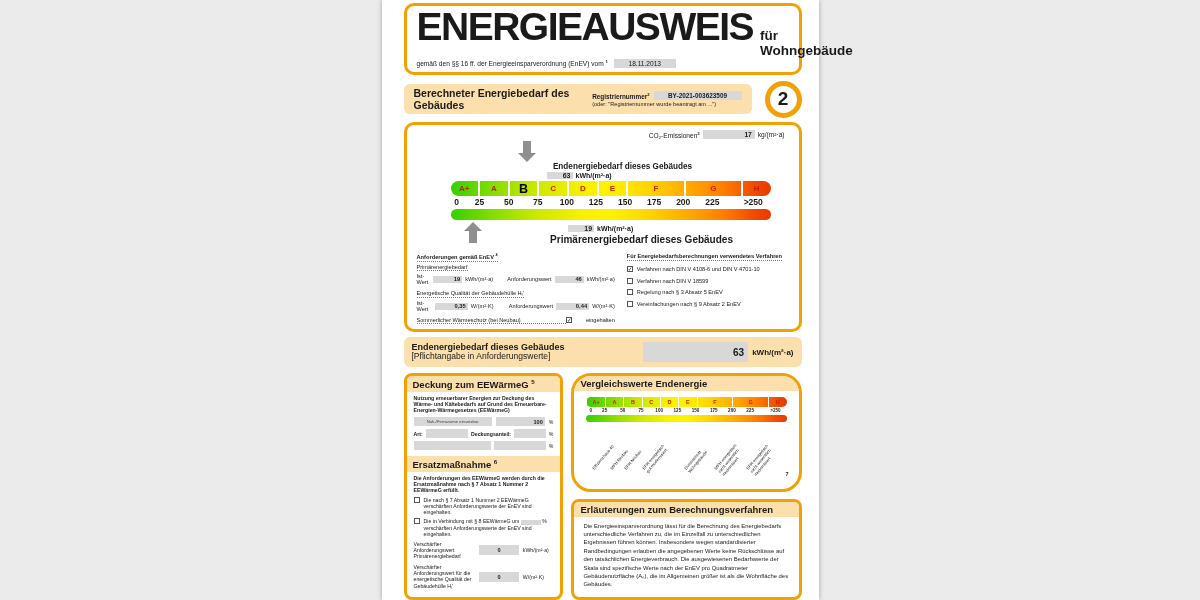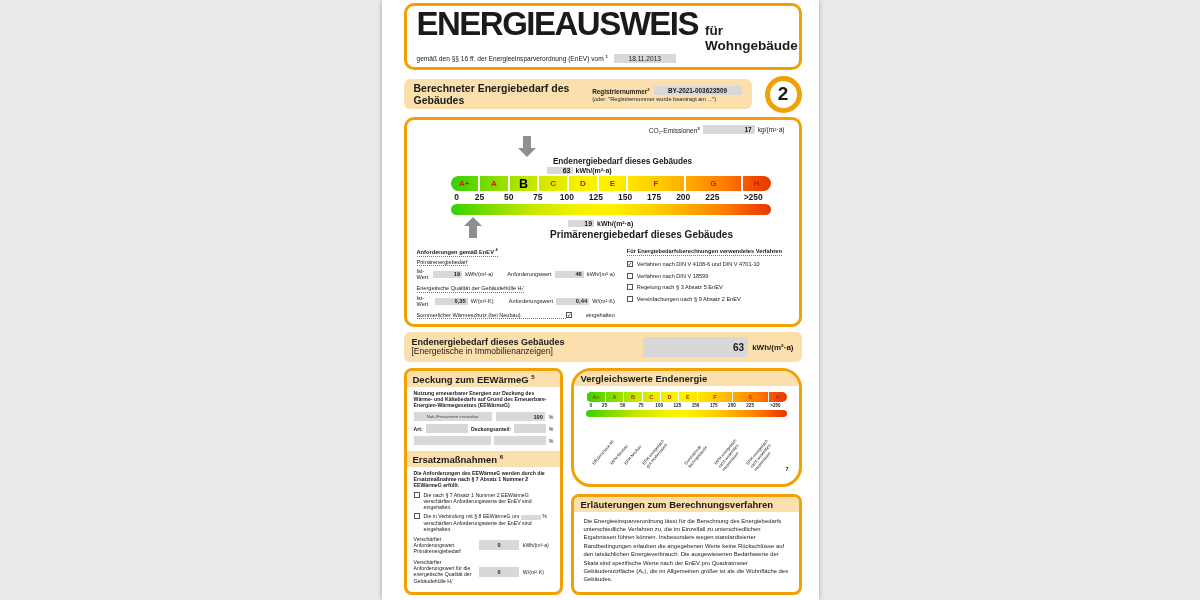--- a/index.html
+++ b/index.html
@@ -9,21 +9,21 @@
 
   
   .obox { border:3px solid #f2a105; border-radius:10px; overflow:hidden; background:#fff; }
   .hbar { background:#fbdfad; font-weight:bold; padding:2px 7px; font-size:10px; }
   .gfield { background:#d8d8d8; display:inline-flex; align-items:center; justify-content:flex-end; font-weight:bold; }
   sup { font-size:.65em; font-weight:bold; }
 
   
   .title-box { border:3px solid #f2a105; border-radius:10px; padding:1px 10px 4px; }
   .title-line { display:flex; align-items:baseline; gap:7px; }
-  .title-main { font-size:33px; font-weight:bold; letter-spacing:-1.5px; line-height:1.0; }
+  .title-main { font-size:39px; font-weight:bold; letter-spacing:-1.5px; line-height:1.0; }
   .title-suffix { font-size:13.5px; font-weight:bold; }
   .title-sub { font-size:6.6px; margin-top:1px; }
   .date-field { width:62px; height:9px; justify-content:center; font-weight:normal; font-size:6.6px; margin-left:4px; }
 
   
   .sec2row { display:flex; align-items:center; gap:13px; margin-top:5px; height:38px; }
   .sec2bar { flex:1; background:#fbdfad; border-radius:6px; height:30px; display:flex; align-items:center; padding:0 10px; }
   .sec2title { flex:1; font-weight:bold; font-size:10.5px; }
   .regblock { text-align:left; font-size:6.4px; }
   .regline1 { display:flex; align-items:center; gap:4px; font-weight:bold; }
@@ -254,21 +254,21 @@
             </div>
           </div>
         </div>
       </div>
     </div>
   </div>
 
   <div class="end-bar">
     <div class="tcol">
       <div class="t1">Endenergiebedarf dieses Gebäudes</div>
-      <div class="t2">[Energetische in Immobilienanzeigen]</div>
+      <div class="t2">[Pflichtangabe in Anforderungswerte]</div>
     </div>
     <span class="gfield">63</span>
     <span class="unit">kWh/(m²·a)</span>
   </div>
 
   <div class="cols">
 
     <div class="col-left">
       <div class="hbar2"><span>Deckung zum EEWärmeG</span> <sup>5</sup></div>
       <div class="pad-s">
@@ -284,21 +284,21 @@
           <span class="lab">Deckungsanteil:</span>
           <span class="gfield ee-fb"></span>
           <span>%</span>
         </div>
         <div class="ee-rowf">
           <span class="gfield" style="flex:1.35; height:9px;"></span>
           <span class="gfield ee-fb"></span>
           <span>%</span>
         </div>
       </div>
-      <div class="hbar2"><span>Ersatzmaßnahmen</span> <sup>6</sup></div>
+      <div class="hbar2"><span>Ersatzmaßnahme</span> <sup>6</sup></div>
       <div class="pad-s">
         <div class="bold">Die Anforderungen des EEWärmeG werden durch die Ersatzmaßnahme nach § 7 Absatz 1 Nummer 2 EEWärmeG erfüllt.</div>
         <div class="ers-item">
           <span class="cb"></span>
           <span>Die nach § 7 Absatz 1 Nummer 2 EEWärmeG verschärften Anforderungswerte der EnEV sind eingehalten.</span>
         </div>
         <div class="ers-item">
           <span class="cb"></span>
           <span><span>Die in Verbindung mit § 8 EEWärmeG um</span> <span class="inline-f"></span> <span>% verschärften Anforderungswerte der EnEV sind eingehalten.</span></span>
         </div>

